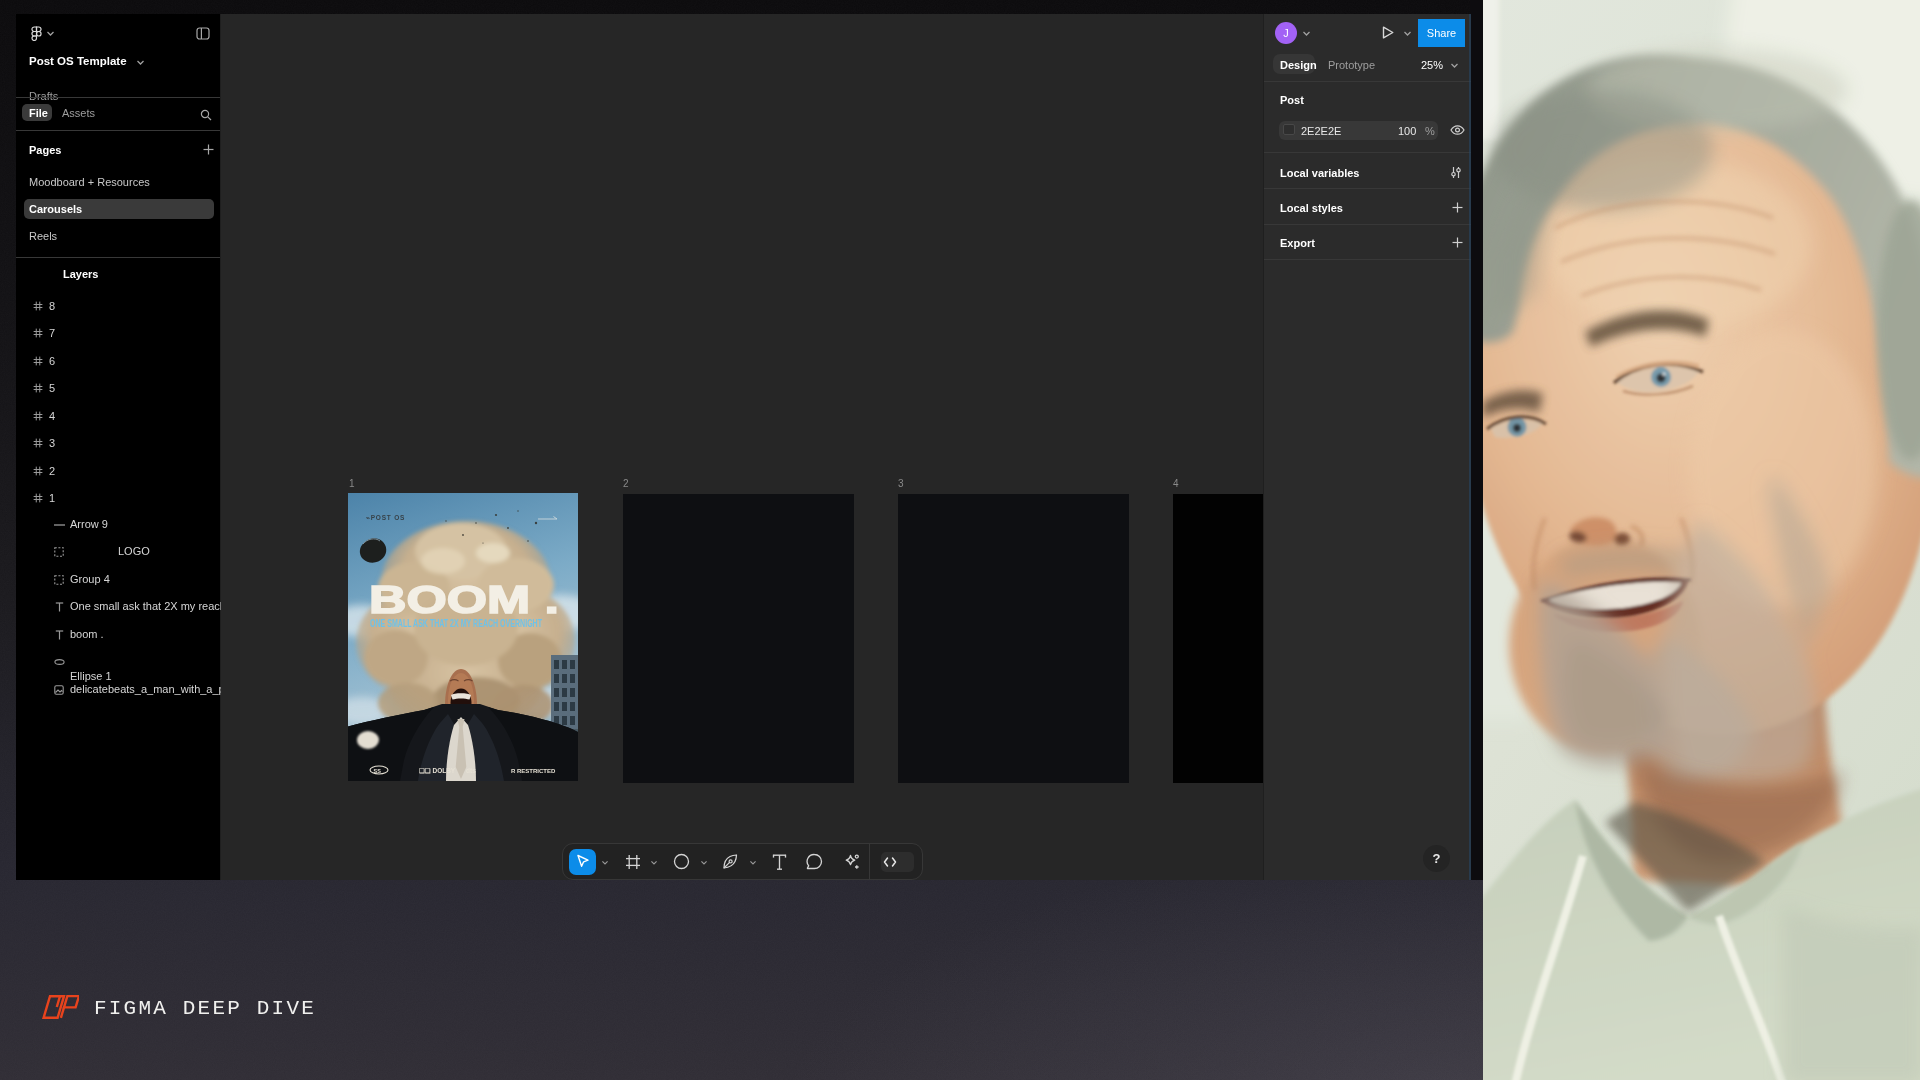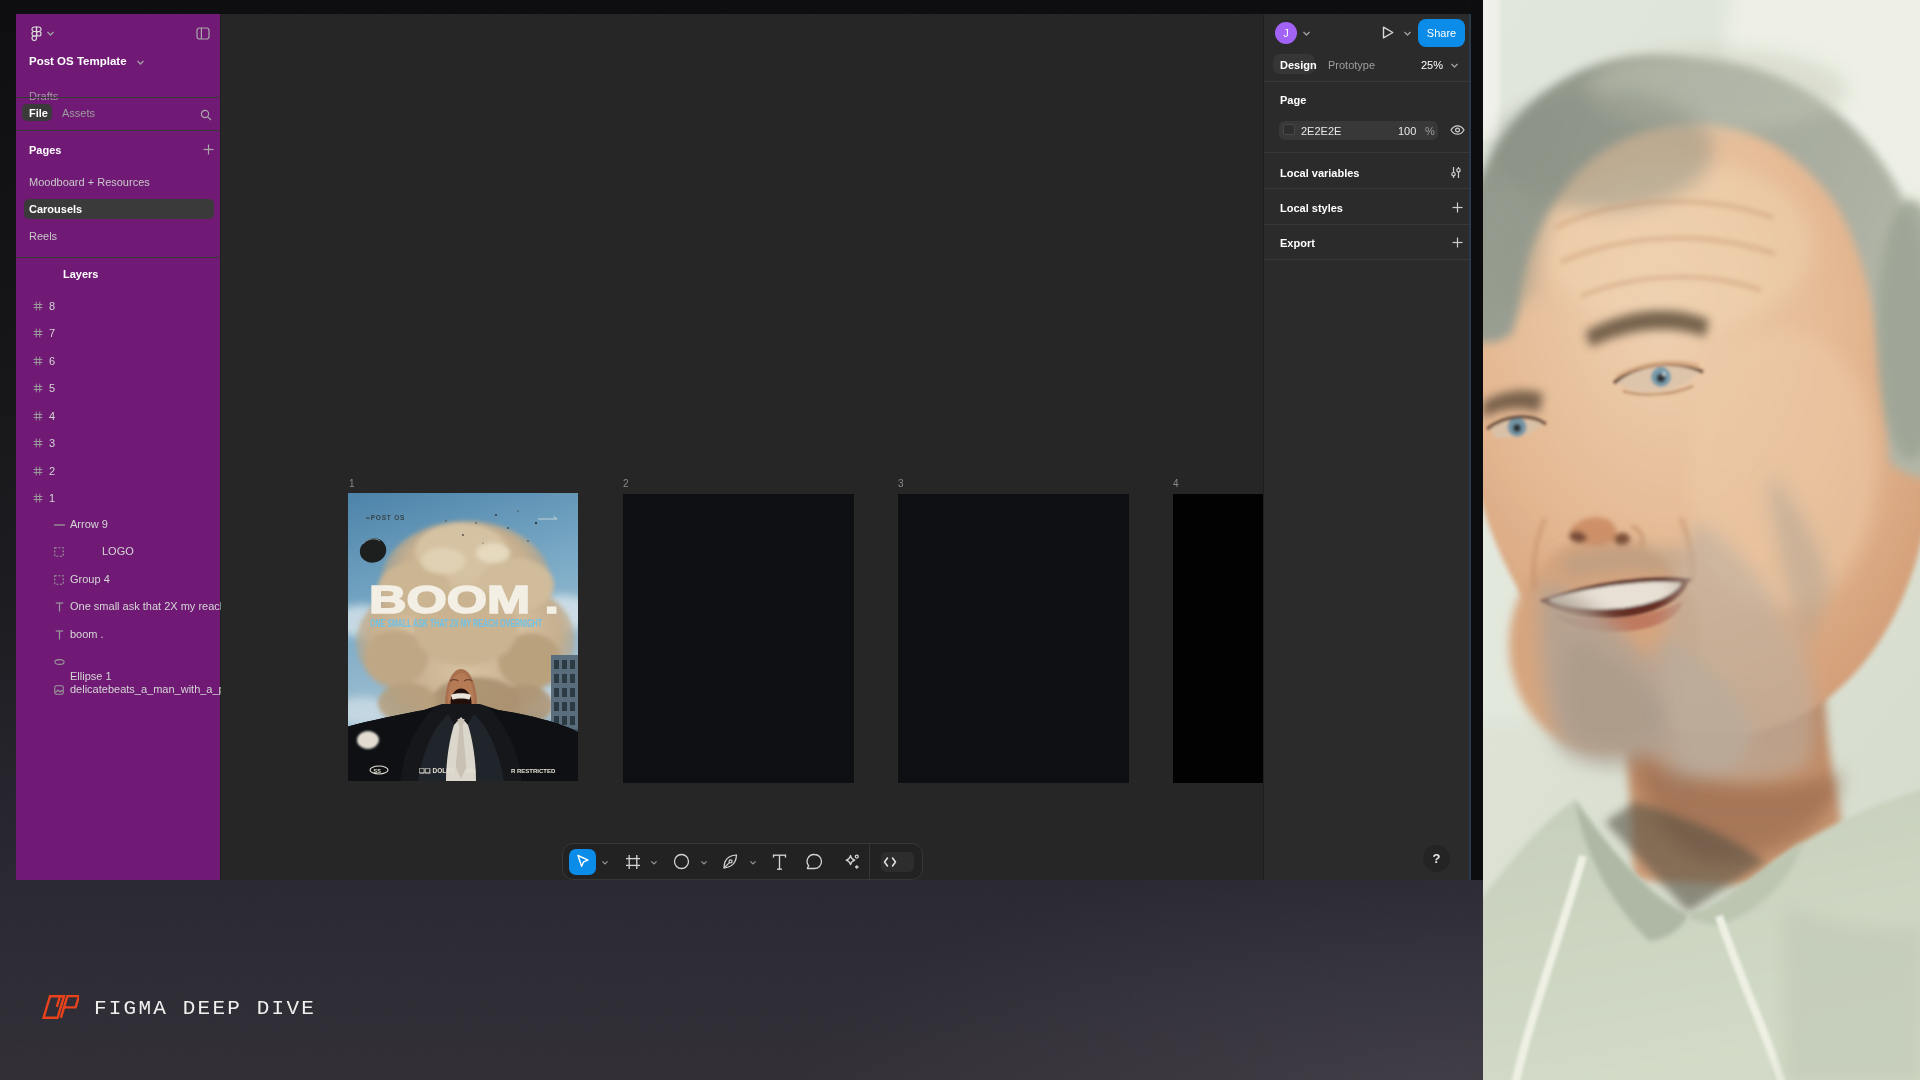--- a/index.html
+++ b/index.html
@@ -7,21 +7,21 @@
   body { font-family:"Liberation Sans", sans-serif; position:relative; }
   .abs { position:absolute; }
   #bg {
     position:absolute; inset:0;
     background:
       radial-gradient(1100px 420px at 78% 103%, rgba(100,97,110,0.3), rgba(0,0,0,0) 65%),
       linear-gradient(180deg, #0b0a0c 0%, #111013 25%, #1a191d 55%, #272630 80%, #302d35 100%);
   }
   
   #win { position:absolute; left:16px; top:14px; width:1455px; height:866px; background:#262626; }
-  #sidebar { position:absolute; left:0; top:0; width:205px; height:866px; background:#701a75; border-right:1px solid #1f1f1f; color:#bdbdbd; font-size:11px; }
+  #sidebar { position:absolute; left:0; top:0; width:205px; height:866px; background:#000000; border-right:1px solid #1f1f1f; color:#bdbdbd; font-size:11px; }
   #rpanel { position:absolute; left:1247px; top:0; width:208px; height:866px; background:#2b2b2b; border-left:1px solid #1f1f1f; color:#d6d6d6; font-size:11px; }
   #rpanel::after { content:""; position:absolute; right:0; top:0; width:2px; height:100%; background:#26496a; opacity:.55; }
   .sdvd { position:absolute; left:0; width:100%; height:1px; background:#383838; }
   .w { color:#fff; }
   .g { color:#9e9e9e; }
   .b { font-weight:bold; }
   
   #canvas { position:absolute; left:206px; top:0; width:1041px; height:866px; background:#262626; overflow:hidden; }
   .board { position:absolute; top:480px; width:231px; height:289px; background:#0e0f12; }
   .blabel { position:absolute; top:464px; font-size:10px; color:#8a8a8a; }
@@ -151,21 +151,21 @@
           <line x1="1" y1="10.4" x2="15" y2="10.4"></line>
         </svg>
     <div class="abs" style="left:33px; top:478px; color:#d6d6d6;">1</div>
     <svg class="abs" style="left:38px; top:508.5px" width="11" height="4" viewBox="0 0 11 4" stroke="#9a9a9a" stroke-width="1.3">
           <line x1="0" y1="2" x2="11" y2="2"></line>
         </svg>
         <div class="abs" style="left:54px; top:503.5px; color:#d6d6d6; width:151px; overflow:hidden; white-space:nowrap;">Arrow 9</div>
     <svg class="abs" style="left:38px; top:533.0px" width="10" height="10" viewBox="0 0 10 10" fill="none" stroke="#9a9a9a" stroke-width="1.1" stroke-dasharray="2 1.6">
           <rect x="0.8" y="0.8" width="8.4" height="8.4"></rect>
         </svg>
-        <div class="abs" style="left:54px; top:531.0px; color:#d6d6d6; width:151px; overflow:hidden; white-space:nowrap;padding-left:32px;">LOGO</div>
+        <div class="abs" style="left:70px; top:531.0px; color:#d6d6d6; width:151px; overflow:hidden; white-space:nowrap;padding-left:32px;">LOGO</div>
     <svg class="abs" style="left:38px; top:560.5px" width="10" height="10" viewBox="0 0 10 10" fill="none" stroke="#9a9a9a" stroke-width="1.1" stroke-dasharray="2 1.6">
           <rect x="0.8" y="0.8" width="8.4" height="8.4"></rect>
         </svg>
         <div class="abs" style="left:54px; top:558.5px; color:#d6d6d6; width:151px; overflow:hidden; white-space:nowrap;">Group 4</div>
     <svg class="abs" style="left:39px; top:588.0px" width="9" height="10" viewBox="0 0 9 10" stroke="#9a9a9a" stroke-width="1.2">
           <line x1="0.8" y1="1" x2="8.2" y2="1"></line>
           <line x1="4.5" y1="1" x2="4.5" y2="9.5"></line>
         </svg>
         <div class="abs" style="left:54px; top:586.0px; color:#d6d6d6; width:151px; overflow:hidden; white-space:nowrap;">One small ask that 2X my reach o</div>
     <svg class="abs" style="left:39px; top:615.5px" width="9" height="10" viewBox="0 0 9 10" stroke="#9a9a9a" stroke-width="1.2">
@@ -386,32 +386,32 @@
         <path d="M1.5 2l3 3 3-3"></path>
       </svg>
 
     <svg class="abs" style="left:117px; top:11px" width="14" height="15" viewBox="0 0 14 15" fill="none" stroke="#d8d8d8" stroke-width="1.4" stroke-linejoin="round">
         <path d="M2.5 2.2 11.8 7.5 2.5 12.8Z"></path>
       </svg>
     <svg class="abs" style="left:139px; top:16px" width="9" height="7" viewBox="0 0 9 7" fill="none" stroke="#a0a0a0" stroke-width="1.3">
         <path d="M1.5 2l3 3 3-3"></path>
       </svg>
 
-    <div class="abs" style="left:154px; top:5px; width:47px; height:28px; background:#0c8ce9; border-radius:8px; color:#fff; text-align:center; line-height:28px; font-size:11px;">Share</div>
+    <div class="abs" style="left:154px; top:5px; width:47px; height:28px; background:#0c8ce9; border-radius:0; color:#fff; text-align:center; line-height:28px; font-size:11px;">Share</div>
 
     <div class="abs" style="left:9px; top:40px; width:42px; height:20px; background:#363636; border-radius:7px;"></div>
     <div class="abs w b" style="left:16px; top:45px;">Design</div>
     <div class="abs g" style="left:64px; top:45px;">Prototype</div>
     <div class="abs w" style="left:157px; top:45px;">25%</div>
     <svg class="abs" style="left:186px; top:48px" width="9" height="7" viewBox="0 0 9 7" fill="none" stroke="#a0a0a0" stroke-width="1.3">
         <path d="M1.5 2l3 3 3-3"></path>
       </svg>
     <div class="sdvd" style="top:67px"></div>
 
-    <div class="abs w b" style="left:16px; top:80px;">Page</div>
+    <div class="abs w b" style="left:16px; top:80px;">Post</div>
     <div class="abs" style="left:15px; top:107px; width:159px; height:19px; background:#383838; border-radius:6px;"></div>
     <div class="abs" style="left:19px; top:110px; width:12px; height:11px; background:#2e2e2e; border:1px solid #484848; border-radius:2px;"></div>
     <div class="abs" style="left:37px; top:111px; color:#e8e8e8;">2E2E2E</div>
     <div class="abs" style="left:134px; top:111px; color:#e8e8e8;">100</div>
     <div class="abs g" style="left:161px; top:111px;">%</div>
     <svg class="abs" style="left:186px; top:110px" width="15" height="12" viewBox="0 0 15 12" fill="none" stroke="#cfcfcf" stroke-width="1.2">
         <path d="M1 6s2.4-4.2 6.5-4.2S14 6 14 6s-2.4 4.2-6.5 4.2S1 6 1 6Z"></path>
         <circle cx="7.5" cy="6" r="1.9"></circle>
       </svg>
     <div class="sdvd" style="top:138px"></div>

